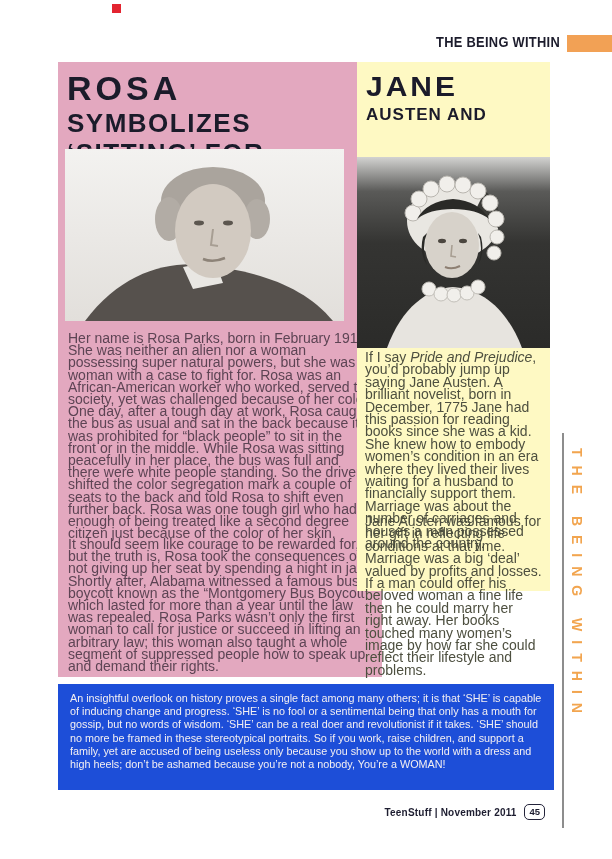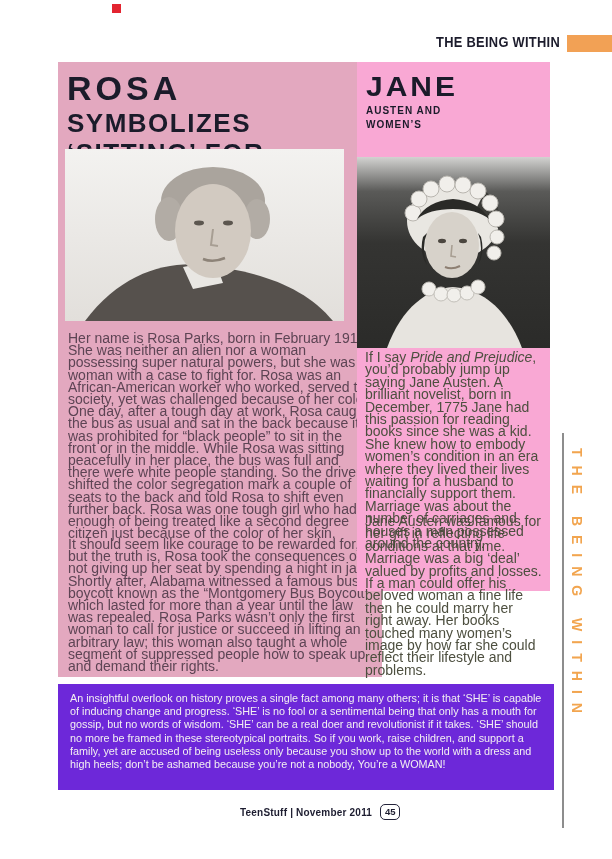--- a/index.html
+++ b/index.html
@@ -10,55 +10,55 @@
   .red-mark{position:absolute;left:112px;top:4px;width:9px;height:9px;background:#e32430;}
 
   
   .header-title{position:absolute;top:34px;right:52px;width:260px;text-align:right;
         font-size:14px;font-weight:800;letter-spacing:.3px;color:#1c1c2c;transform:scaleX(.92);transform-origin:right;}
   .header-bar{position:absolute;top:35px;left:567px;width:45px;height:17px;background:#f2a155;}
 
   
   .col{position:absolute;top:62px;box-sizing:border-box;}
   .col.pink{left:58px;width:324px;height:615px;background:#e3a8bf;}
-  .col.green{left:357px;width:193px;height:529px;background:#f9a8d4;}
+  .col.green{left:357px;width:193px;height:529px;background:#fef9c3;}
 
   .headline{margin:0;padding:10px 8px 0 9px;color:#1b1b2a;line-height:1;}
   .headline .t-main{display:block;font-size:34px;font-weight:800;letter-spacing:4px;transform:scaleY(.95);transform-origin:left top;}
   .headline .t-sub{display:block;font-size:26px;font-weight:800;letter-spacing:1.5px;margin-top:4px;}
   .col.green .headline .t-main{font-size:30px;letter-spacing:3px;}
-  .col.green .headline .t-sub{font-size:10px;letter-spacing:1px;margin-top:4px;}
+  .col.green .headline .t-sub{font-size:17px;letter-spacing:1px;margin-top:4px;}
 
   .photo{position:absolute;overflow:hidden;}
   .photo.rosa{left:7px;top:87px;width:279px;height:172px;}
   .photo.jane{left:0;top:95px;width:193px;height:191px;}
   .photo svg{display:block;width:100%;height:100%;}
 
   .body-text{position:absolute;margin:0;font-size:14px;}
   .pink .body-text{left:10px;right:9px;color:#5d4454;line-height:12.2px;}
   .pink .p1{top:270px;}
   .pink .p2{top:476px;}
   .green .body-text{left:8px;right:7px;color:#4d4f3f;line-height:12.4px;}
   .green .p1{top:289px;}
   .green .p2{top:453px;}
   .italic{font-style:italic;}
 
   
-  .summary-box{position:absolute;left:58px;top:684px;width:496px;height:106px;background:#6d28d9;box-sizing:border-box;
+  .summary-box{position:absolute;left:58px;top:684px;width:496px;height:106px;background:#1d4ed8;box-sizing:border-box;
         padding:8px 12px;}
   .summary-box p{margin:0;color:#f3eff2;font-size:10.8px;line-height:13.2px;}
 
   
   .vrule{position:absolute;left:562px;top:433px;width:2px;height:395px;background:#8d8d8d;}
   .vtext{position:absolute;left:569px;top:448px;height:380px;
         writing-mode:vertical-rl;text-orientation:mixed;
         font-size:14px;font-weight:800;color:#f2a54f;letter-spacing:9px;white-space:nowrap;}
 
   
-  .footer{position:absolute;top:804px;left:240px;width:305px;text-align:left;color:#1d1d30;
+  .footer{position:absolute;top:804px;left:240px;width:305px;text-align:right;color:#1d1d30;
         font-size:10px;font-weight:700;}
   .footer .credit{vertical-align:middle;letter-spacing:.2px;}
   .footer .pagenum{display:inline-block;vertical-align:middle;margin-left:5px;
         border:1.5px solid #23233a;border-radius:5px;padding:1px 4px 2px 4px;font-size:9.5px;}
 </style>
 </head>
 <body>
 
 <div class="page">
 
@@ -95,21 +95,20 @@
       </svg>
     </div>
     <p class="body-text p1">Her name is Rosa Parks, born in February 1913. She was neither an alien nor a woman possessing super natural powers, but she was a woman with a case to fight for. Rosa was an African-American worker who worked, served the society, yet was challenged because of her color. One day, after a tough day at work, Rosa caught the bus as usual and sat in the back because it was prohibited for “black people” to sit in the front or in the middle. While Rosa was sitting peacefully in her place, the bus was full and there were white people standing. So the driver shifted the color segregation mark a couple of seats to the back and told Rosa to shift even further back. Rosa was one tough girl who had enough of being treated like a second degree citizen just because of the color of her skin.</p>
     <p class="body-text p2">It should seem like courage to be rewarded for, but the truth is, Rosa took the consequences of not giving up her seat by spending a night in jail. Shortly after, Alabama witnessed a famous bus boycott known as the “Montgomery Bus Boycott” which lasted for more than a year until the law was repealed. Rosa Parks wasn’t only the first woman to call for justice or succeed in lifting an arbitrary law; this woman also taught a whole segment of suppressed people how to speak up and demand their rights.</p>
   </section>
 
   <section class="col green">
     <h1 class="headline">
       <span class="t-main">JANE</span>
       <span class="t-sub">AUSTEN AND</span>
-      <span class="t-sub">WOMEN’S</span>
     </h1>
     <div class="photo jane">
       <svg viewBox="0 0 193 191" preserveAspectRatio="none">
         <defs>
           <linearGradient id="jbg" x1="0" y1="0" x2="0" y2="1">
             <stop offset="0" stop-color="#d3d3d1"></stop>
               <stop offset="0.18" stop-color="#5a5a58"></stop>
             <stop offset="0.45" stop-color="#343432"></stop>
               <stop offset="1" stop-color="#2b2b29"></stop>
           </linearGradient>

